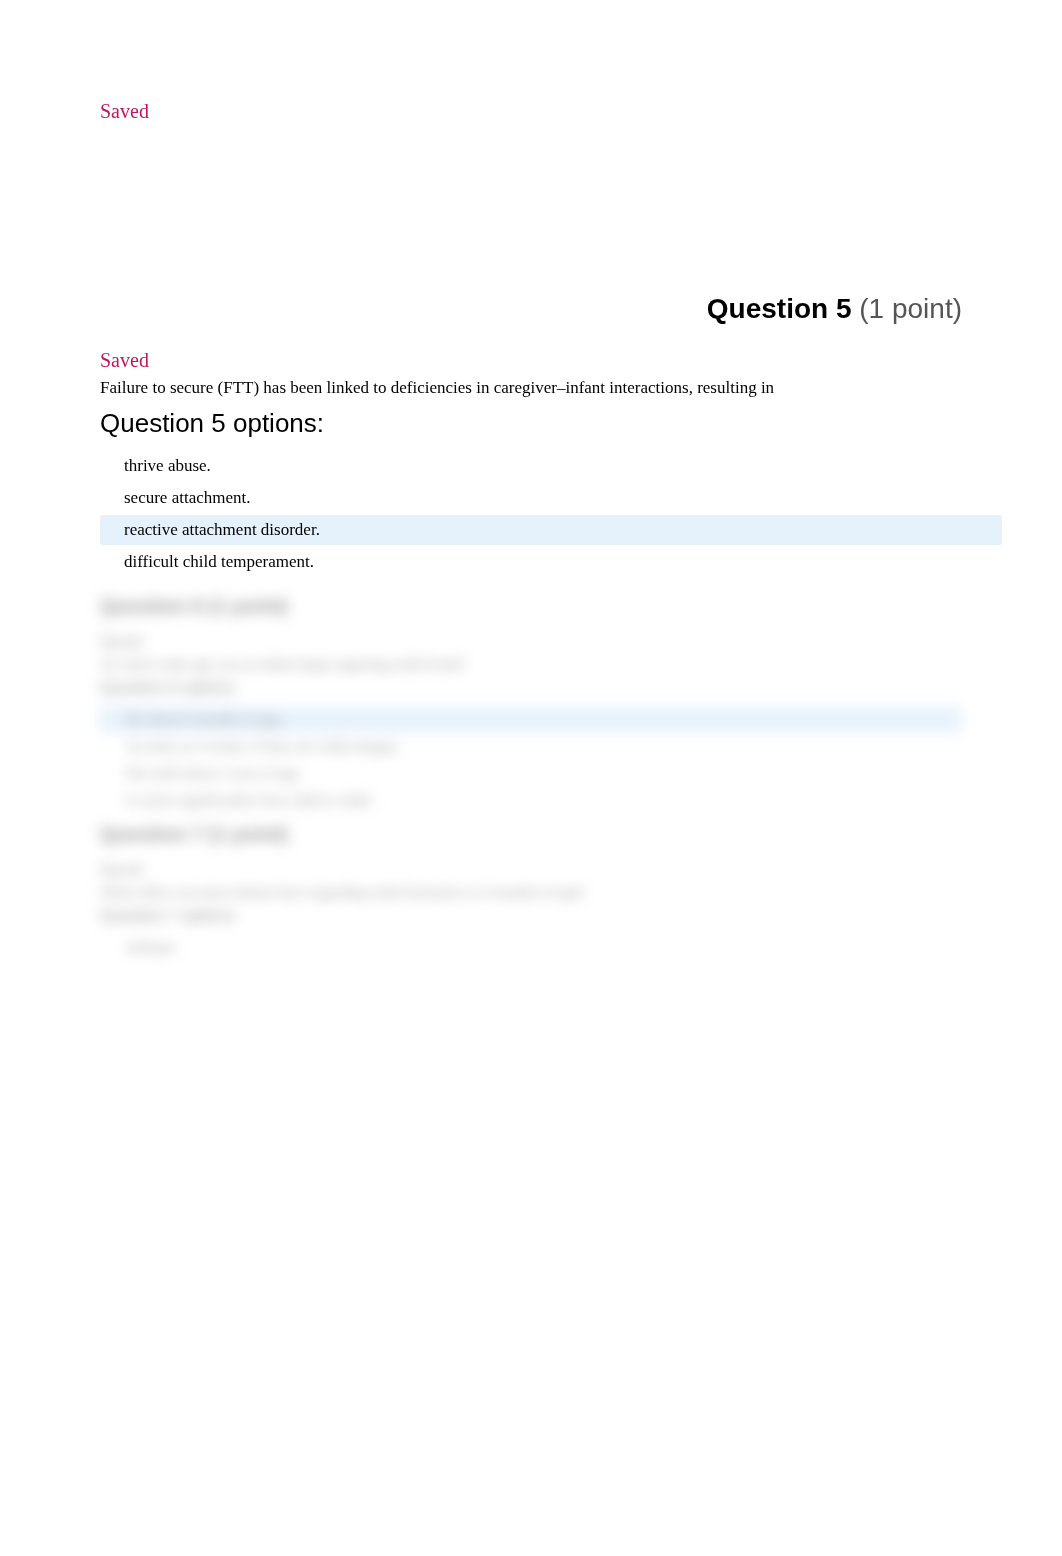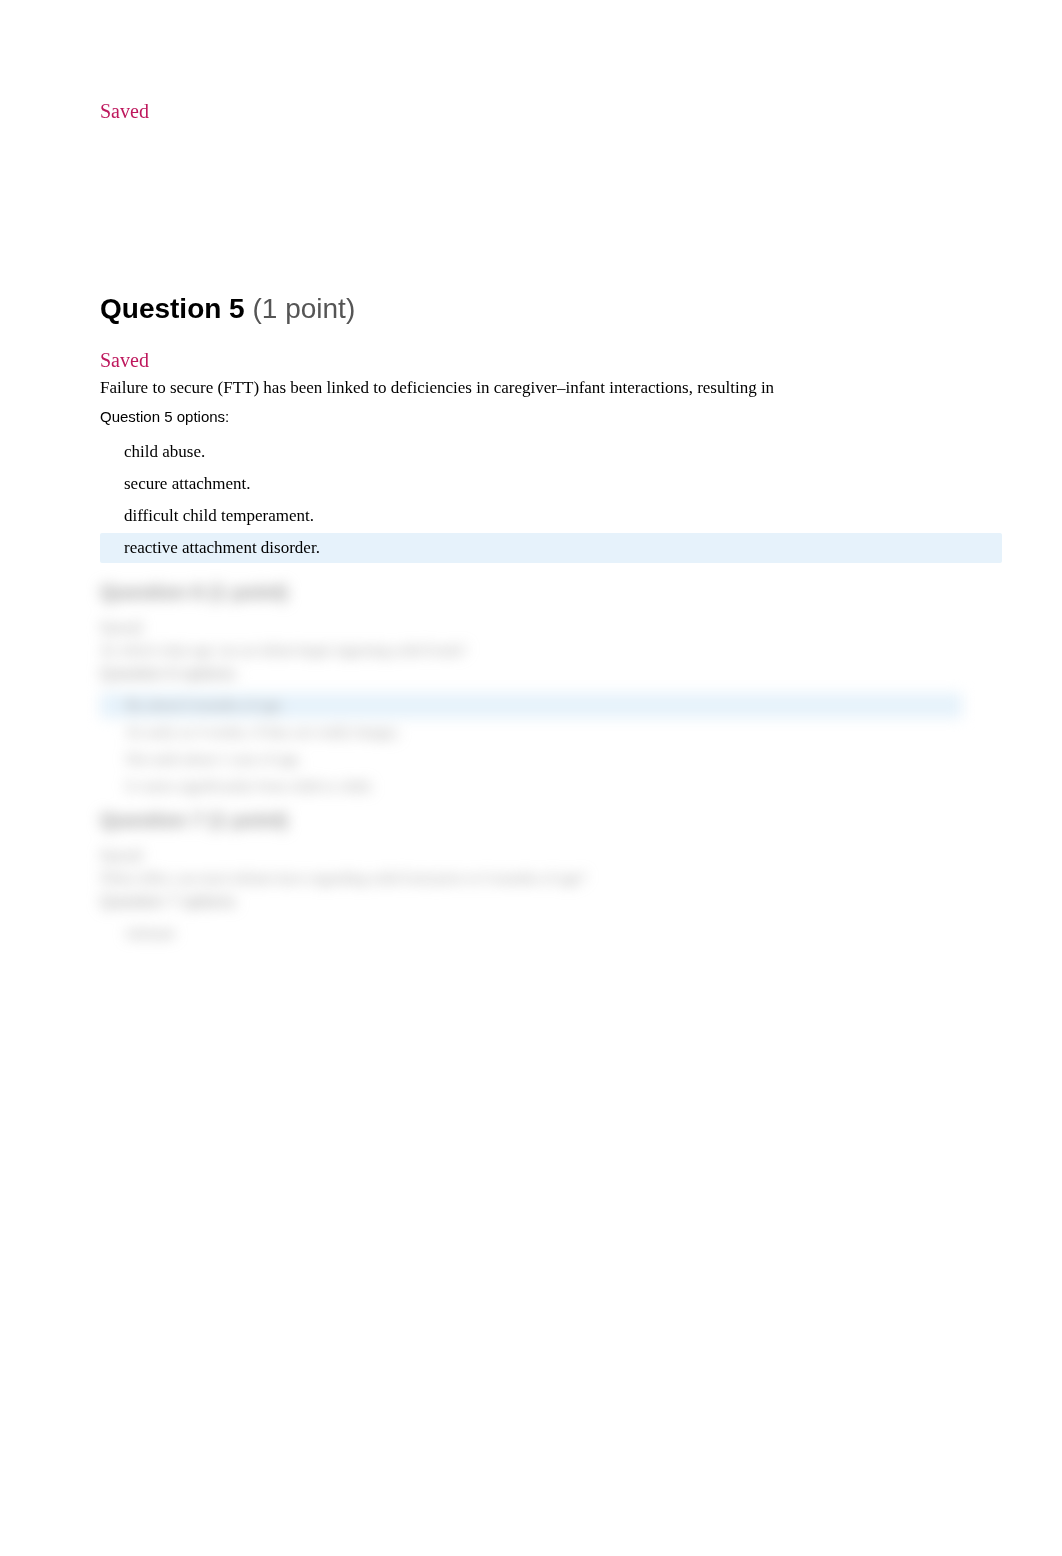--- a/index.html
+++ b/index.html
@@ -26,31 +26,32 @@
       color: #000;
       margin-bottom: 8px;
       line-height: 1.4;
     }
     .question-heading {
       font-family: Verdana, Geneva, sans-serif;
       font-size: 28px;
       color: #000;
       margin-top: 170px;
       margin-bottom: 24px;
+      text-align: right;
     }
     .question-heading .bold {
       font-weight: bold;
     }
     .question-heading .light {
       font-weight: normal;
       color: #555;
     }
     .options-label {
       font-family: Verdana, Geneva, sans-serif;
-      font-size: 15px;
+      font-size: 26px;
       color: #000;
       margin-top: 8px;
       margin-bottom: 12px;
     }
     .options-list {
       list-style: none;
       margin-left: 0;
     }
     .option-row {
       display: flex;
@@ -134,33 +135,33 @@
   <span class="bold">Question 5</span><span class="light"> (1 point)</span>
 </h2>
 
 <div class="saved">Saved</div>
 <div class="question-text">Failure to secure (FTT) has been linked to deficiencies in caregiver–infant interactions, resulting in</div>
 <div class="options-label">Question 5 options:</div>
 
 <ul class="options-list" id="q5-options">
     <li class="option-row">
       <span class="radio-placeholder"></span>
-      <span class="option-text">child abuse.</span>
+      <span class="option-text">thrive abuse.</span>
     </li>
     <li class="option-row">
       <span class="radio-placeholder"></span>
       <span class="option-text">secure attachment.</span>
     </li>
+    <li class="option-row highlighted">
+      <span class="radio-placeholder"></span>
+      <span class="option-text">reactive attachment disorder.</span>
+    </li>
     <li class="option-row">
       <span class="radio-placeholder"></span>
       <span class="option-text">difficult child temperament.</span>
-    </li>
-    <li class="option-row highlighted">
-      <span class="radio-placeholder"></span>
-      <span class="option-text">reactive attachment disorder.</span>
     </li>
   </ul>
 
 <div class="blurred-section">
 
   <div class="blurred-heading">Question 6        (1 point)</div>
   <div class="blurred-saved">Saved</div>
   <div class="blurred-qtext">At which what age can an infant begin ingesting solid foods?</div>
   <div class="blurred-options-label">Question 6 options:</div>
   <div id="q6-options">

